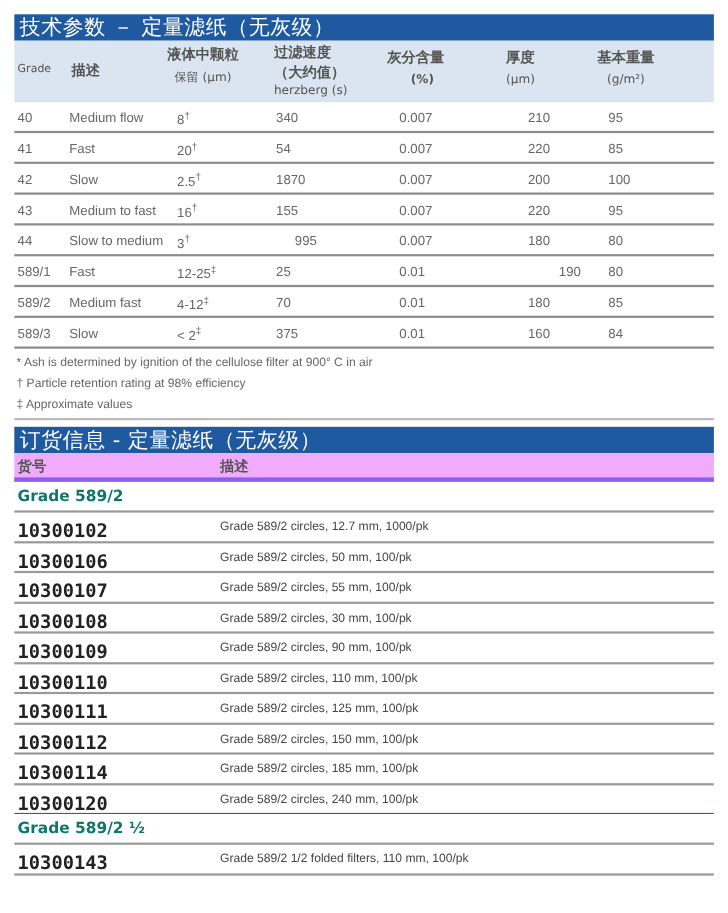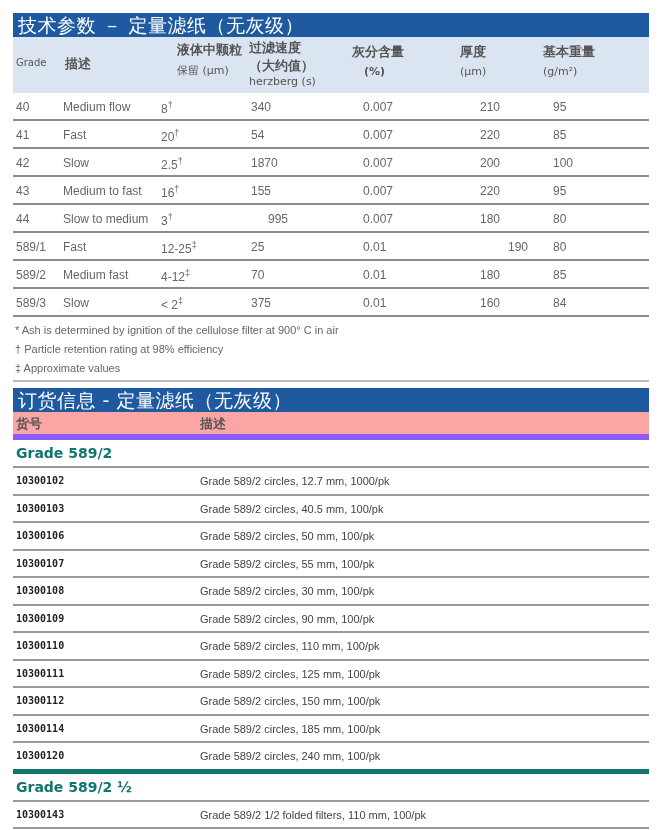--- a/index.html
+++ b/index.html
@@ -2,47 +2,47 @@
 <html><head>
 <meta charset="utf-8">
 <style>
   html, body { margin:0; padding:0; background:#ffffff; }
   body { width:662px; height:830px; position:relative; overflow:hidden; font-family:"Liberation Sans", "DejaVu Sans", sans-serif; color:#555; }
   .wrap { position:absolute; left:13px; top:13px; width:636px; }
   .banner { background:#1f5aa0; color:#fff; height:24px; line-height:24px; font-size:19px; padding-left:5px; font-family:"DejaVu Sans", sans-serif; letter-spacing:0.5px; }
   .spec-head { background:#dbe5f1; height:56px; position:relative; font-size:13px; color:#555; }
   .spec-head .h { position:absolute; font-family:"DejaVu Sans", sans-serif; }
   .spec-head .h .l1 { display:block; font-weight:bold; font-size:13px; color:#555; }
-  .spec-head .h .l2 { display:block; font-size:11px; color:#555; margin-top:4px; }
+  .spec-head .h .l2 { display:block; font-size:11px; color:#555; margin-top:4px;text-align:center; }
   .spec-row { position:relative; height:26px; border-bottom:2px solid #8c8c8c; font-size:12px; color:#666;text-align:right; }
   .spec-row span { position:absolute; top:7px; }
   .spec-row sup { font-size:9px; }
   .notes { border-bottom:2px solid #bbb; padding:4px 2px 2px 2px; font-size:11px; color:#666; }
   .notes div { height:19px; line-height:19px; }
-  .order-head { background:#fca5a5; height:22px; position:relative; border-bottom:6px solid #8b5cf6; font-size:13px; color:#555; font-weight:bold; font-family:Liberation Serif, serif; }
+  .order-head { background:#f0abfc; height:22px; position:relative; border-bottom:4px solid #8b5cf6; font-size:13px; color:#555; font-weight:bold; font-family:Liberation Serif, serif; }
   .order-head span { position:absolute; top:3px; }
   .group { height:26px; line-height:26px; font-size:14px; font-weight:bold; color:#0f766e; padding-left:3px; border-bottom:2px solid #999; font-family:"DejaVu Sans", sans-serif; }
-  .group.thick { border-top:5px solid #0f766e; }
+  .group.thick { border-top:1px solid #0f766e; }
   .order-row { position:relative; height:25.5px; border-bottom:2px solid #999; font-size:11px; color:#444; }
-  .order-row .pn { position:absolute; left:3px; top:7px; font-weight:bold; font-family:"DejaVu Sans Mono", monospace; font-size:10px; color:#222; }
+  .order-row .pn { position:absolute; left:3px; top:7px; font-weight:bold; font-family:"DejaVu Sans Mono", monospace; font-size:17px; color:#222; }
   .order-row .ds { position:absolute; left:187px; top:7px; }
 </style>
 </head>
 <body>
 
 <div class="wrap">
   <div class="banner">技术参数 － 定量滤纸（无灰级）</div>
   <div class="spec-head">
     <div class="h" style="left:3px;top:20px;">
         <span class="l1" style="font-size:10px;font-weight:normal;">Grade</span>
       </div>
     <div class="h" style="left:52px;top:18px;">
         <span class="l1">描述</span>
       </div>
-    <div class="h" style="left:139px;top:4px;margin-left:25px;">
+    <div class="h" style="left:139px;top:4px;">
         <span class="l1">液体中颗粒</span>
         <span class="l2">保留 (μm)</span>
       </div>
     <div class="h" style="left:236px;top:2px;">
         <span class="l1">过滤速度</span>
         <span class="l1">（大约值）</span>
         <span class="l2" style="margin-top:0">herzberg (s)</span>
       </div>
     <div class="h" style="left:339px;top:6px;">
         <span class="l1">灰分含量</span>
@@ -144,24 +144,20 @@
     <span style="left:3px">货号</span>
     <span style="left:187px">描述</span>
   </div>
 
   <div class="group">Grade 589/2</div>
   <div class="order-row">
       <span class="pn">10300102</span>
       <span class="ds">Grade 589/2 circles, 12.7 mm, 1000/pk</span>
     </div>
   <div class="order-row">
-      <span class="pn">10300103</span>
-      <span class="ds">Grade 589/2 circles, 40.5 mm, 100/pk</span>
-    </div>
-  <div class="order-row">
       <span class="pn">10300106</span>
       <span class="ds">Grade 589/2 circles, 50 mm, 100/pk</span>
     </div>
   <div class="order-row">
       <span class="pn">10300107</span>
       <span class="ds">Grade 589/2 circles, 55 mm, 100/pk</span>
     </div>
   <div class="order-row">
       <span class="pn">10300108</span>
       <span class="ds">Grade 589/2 circles, 30 mm, 100/pk</span>

